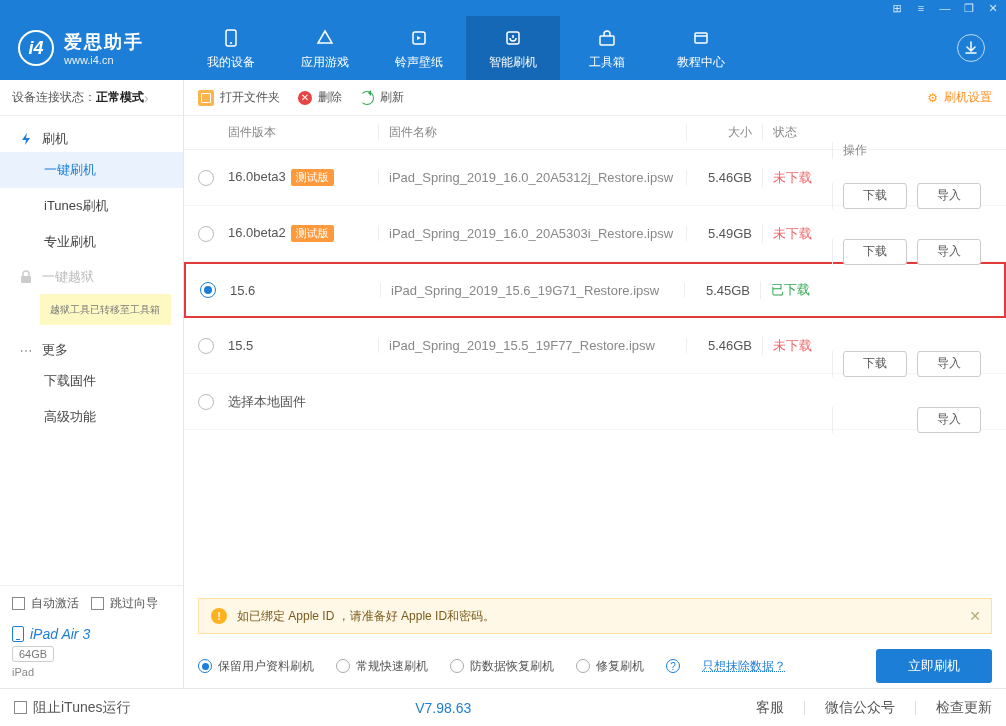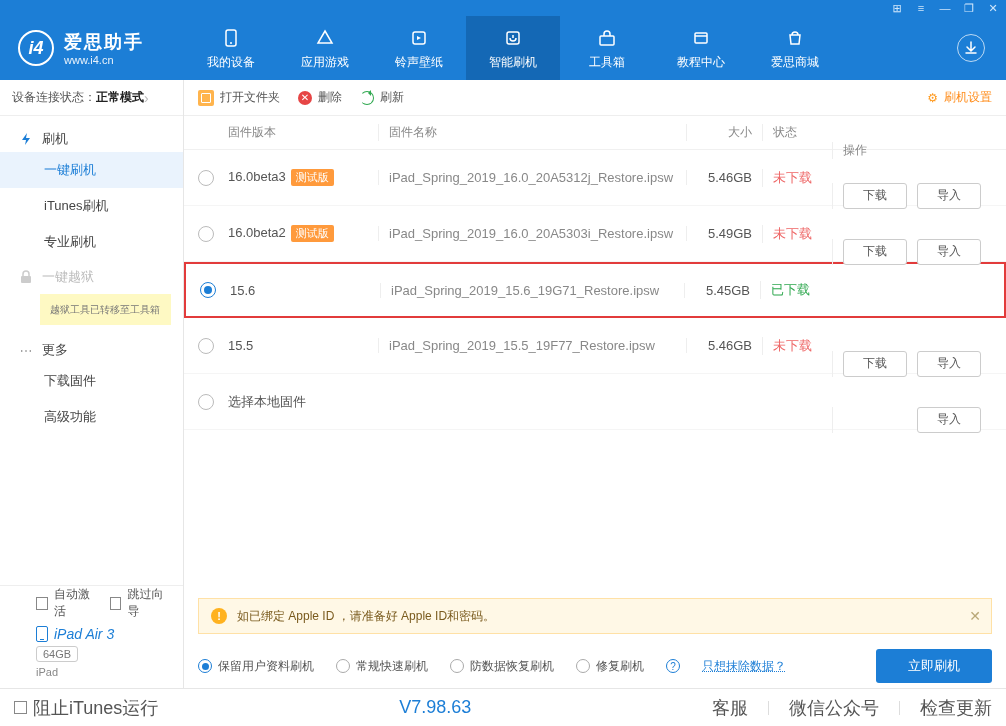--- a/index.html
+++ b/index.html
@@ -32,21 +32,21 @@
 
 .side-scroll { flex: 1; overflow: auto; padding-top: 6px; }
 .side-group { padding: 8px 0 4px 18px; display: flex; align-items: center; gap: 8px; color: #444; font-size: 13px; }
 .side-group .gico { width: 16px; height: 16px; display:flex; align-items:center; justify-content:center; color:#1c7ed6; }
 .side-item { padding: 9px 0 9px 44px; font-size: 13px; color: #444; cursor: pointer; }
 .side-item.active { background: #eaf3fd; color: #1c7ed6; }
 .side-sub { margin: 4px 12px 8px 40px; background: #fef9c3; color: #777; font-size: 10px; padding: 8px 10px; line-height: 1.5; }
 .side-group.disabled { color: #bbb; }
 .side-group.disabled .gico { color:#ccc; }
 
-.sidebar-bottom { border-top: 1px solid #eee; padding-left: 24px; }
+.sidebar-bottom { border-top: 1px solid #eee; }
 .sb-row1 { display: flex; align-items: center; height: 34px; padding: 0 12px; gap: 12px; font-size: 12px; color: #555; }
 .chk { width: 13px; height: 13px; border: 1px solid #888; display: inline-block; vertical-align: middle; }
 .sb-device { padding: 6px 12px 10px; }
 .sb-device .dname { color: #1c7ed6; font-size: 14px; display: flex; align-items: center; gap: 6px; font-style: italic; }
 .sb-device .dname .pico { width:12px; height:16px; border:1.5px solid #1c7ed6; border-radius:2px; position:relative; }
 .sb-device .dname .pico:after{content:"";position:absolute;bottom:1px;left:50%;transform:translateX(-50%);width:4px;height:1.5px;background:#1c7ed6;}
 .sb-device .cap { display:inline-block; margin-top:4px; padding:1px 6px; border:1px solid #ccc; border-radius:3px; font-size:11px; color:#777; }
 .sb-device .dtype { margin-top:4px; font-size:11px; color:#888; }
 
 .main { flex: 1; display: flex; flex-direction: column; }
@@ -88,21 +88,21 @@
 
 .opt-bar { margin: 10px 14px 0; height: 44px; display:flex; align-items:center; gap:22px; font-size:12px; color:#555; }
 .opt { display:flex; align-items:center; gap:6px; cursor:pointer; }
 .oradio { width:14px; height:14px; border:1.5px solid #aaa; border-radius:50%; display:flex;align-items:center;justify-content:center; }
 .oradio.sel { border-color:#1c7ed6; }
 .oradio.sel:after{content:"";width:7px;height:7px;background:#1c7ed6;border-radius:50%;}
 .qico { width:14px;height:14px;border:1px solid #1c7ed6;border-radius:50%;color:#1c7ed6;display:flex;align-items:center;justify-content:center;font-size:10px; }
 .link { color:#1c7ed6; text-decoration: underline dotted; cursor:pointer; }
 .flash-btn { margin-left:auto; width:116px; height:34px; background:#1c7ed6; color:#fff; border:none; border-radius:3px; font-size:13px; cursor:pointer; }
 
-.statusbar { height: 38px; border-top:1px solid #e6e6e6; display:flex; align-items:center; padding:0 14px; font-size:18px; color:#555; gap:20px; }
+.statusbar { height: 38px; border-top:1px solid #e6e6e6; display:flex; align-items:center; padding:0 14px; font-size:14px; color:#555; gap:20px; }
 .statusbar .sp { flex:1; }
 .statusbar .ver { color:#1c7ed6; }
 .statusbar .slink { cursor:pointer; }
 .statusbar .sep { width:1px; height:14px; background:#ddd; }
 
 svg { display:block; }
 </style>
 </head>
 <body>
 
@@ -168,29 +168,20 @@
         <div class="lbl">工具箱</div>
       </div>
       <div class="top-tab">
         <div class="ico">
           <svg width="20" height="20" viewBox="0 0 20 20">
             <rect x="4" y="5" width="12" height="10" rx="1" stroke="#fff" stroke-width="1.5" fill="none"></rect>
             <path d="M4 8h12" stroke="#fff" stroke-width="1.5"></path>
           </svg>
         </div>
         <div class="lbl">教程中心</div>
-      </div>
-      <div class="top-tab">
-        <div class="ico">
-          <svg width="20" height="20" viewBox="0 0 20 20">
-            <path d="M5 7h10l-1 9H6z" stroke="#fff" stroke-width="1.5" fill="none"></path>
-            <path d="M7 7a3 3 0 016 0" stroke="#fff" stroke-width="1.5" fill="none"></path>
-          </svg>
-        </div>
-        <div class="lbl">爱思商城</div>
       </div>
     </div>
   <div class="header-right">
     <div class="down-circle">
       <svg width="14" height="14" viewBox="0 0 14 14">
           <path d="M7 1v8M3 6l4 4 4-4M2 12h10" stroke="#fff" stroke-width="1.5" fill="none" stroke-linecap="round"></path>
         </svg>
     </div>
   </div>
 </div>

